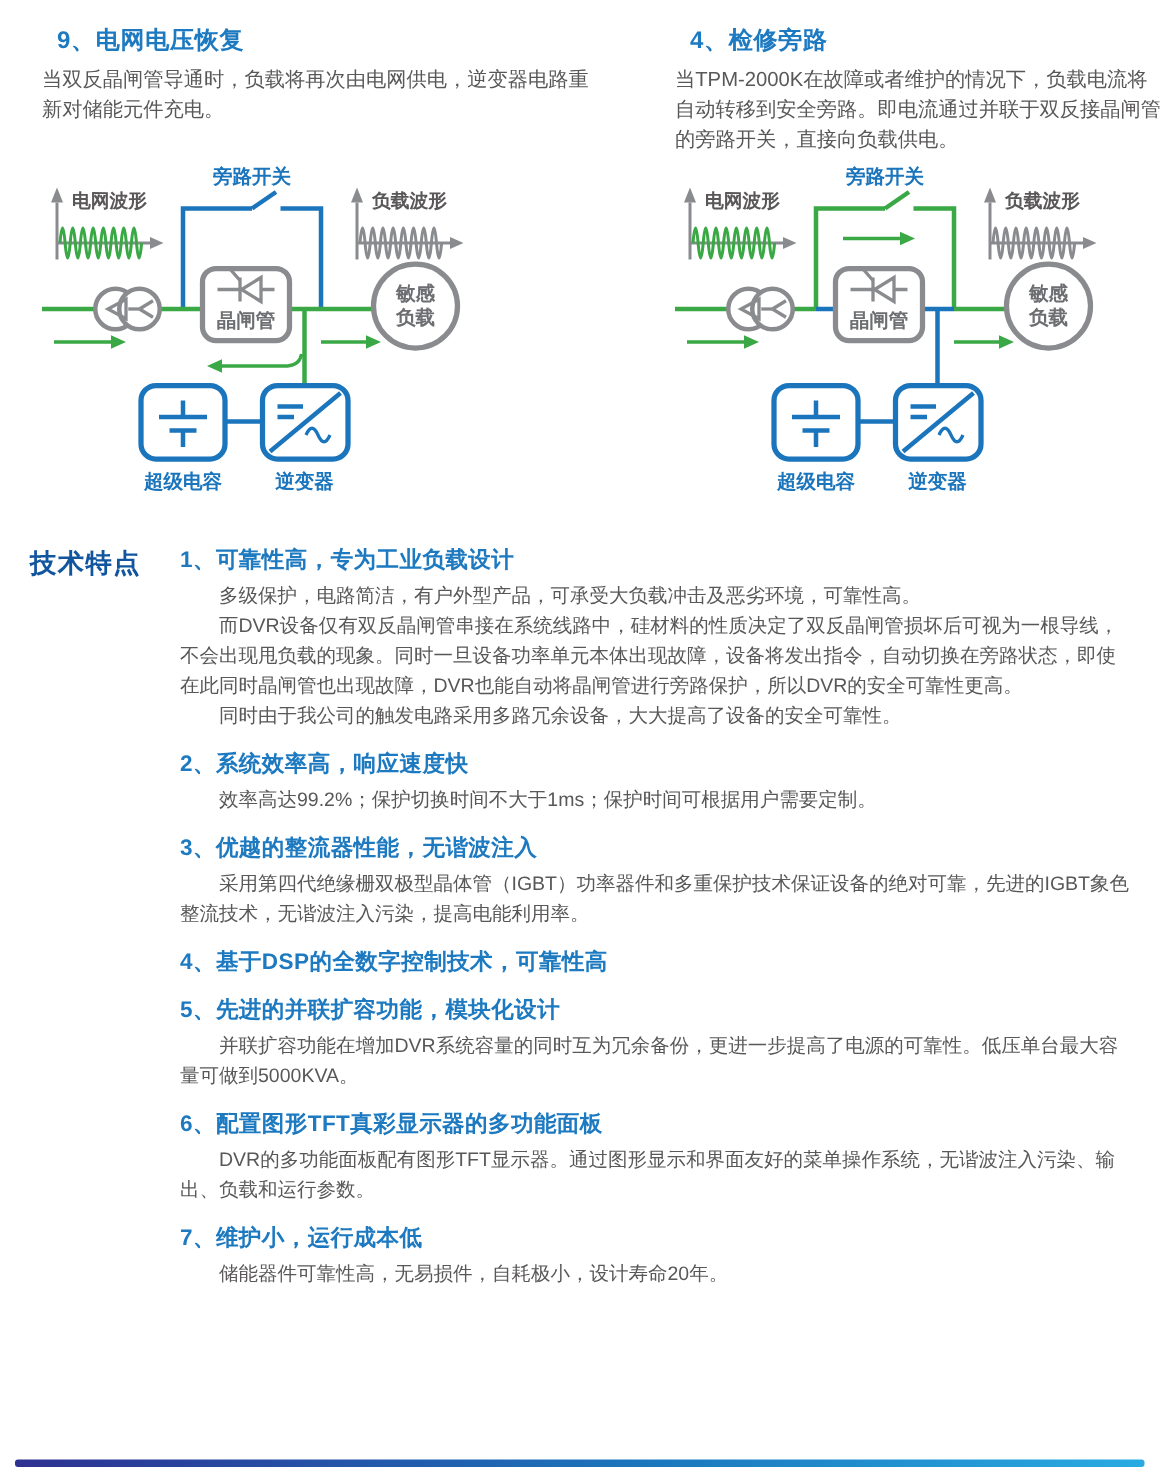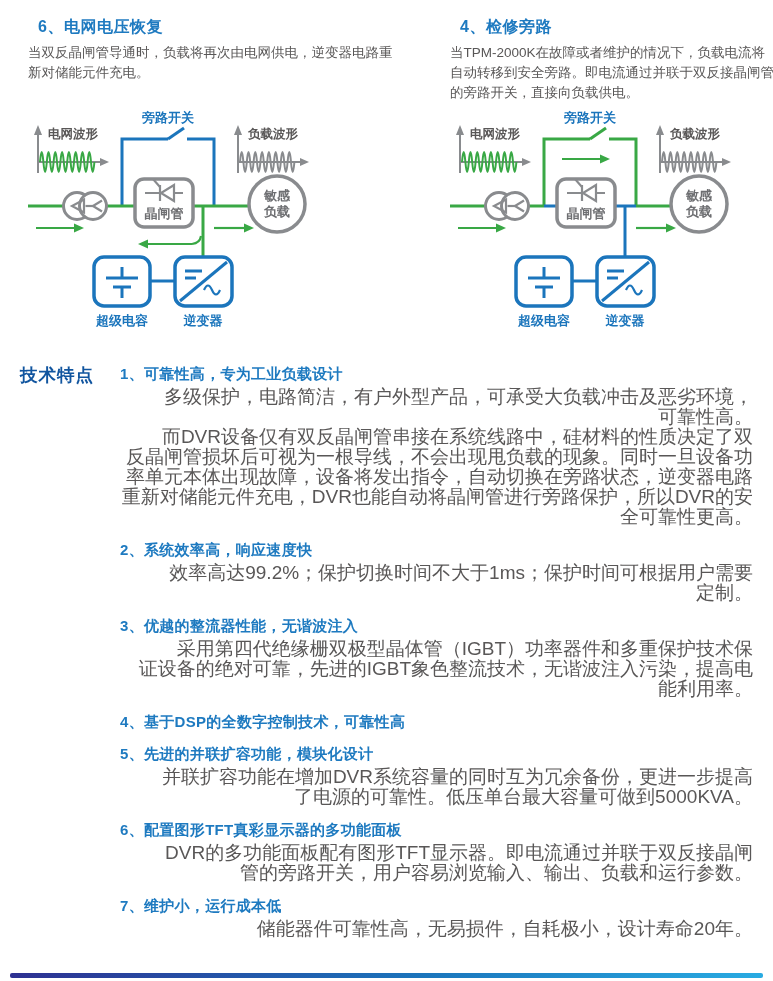--- a/index.html
+++ b/index.html
@@ -53,39 +53,38 @@
   .features{position:relative;padding:8px 20px 0 120px;}
   .features-title{
     position:absolute;left:20px;top:20px;
     font-size:17.5px;font-weight:bold;color:var(--dark-blue);letter-spacing:1px;
   }
   .feat h4{
     font-size:15px;line-height:19px;font-weight:bold;color:var(--heading-blue);
     margin:13px 0 4px;letter-spacing:0.3px;
   }
   .feat p{
-    font-size:19px;line-height:20px;color:var(--text-gray);
+    font-size:13px;line-height:20px;color:var(--text-gray);
     text-indent:2em;
-    text-align:right;
   }
   .footer-rule{
     position:absolute;left:10px;right:10px;bottom:3px;height:5px;
     background:linear-gradient(90deg,var(--footer-left) 0%,var(--footer-mid) 55%,var(--footer-right) 100%);
     border-radius:2px;
   }
 </style>
 </head>
 <body>
 
 <div class="page">
 
   <div class="top">
 
     <section class="col1">
-      <h3 class="sec-title">6、电网电压恢复</h3>
+      <h3 class="sec-title">9、电网电压恢复</h3>
       <p class="sec-body">当双反晶闸管导通时，负载将再次由电网供电，逆变器电路重新对储能元件充电。</p>
 
       <svg class="diagram" width="372" height="232" viewBox="0 0 372 232">
 
         <g>
           <polyline class="ln s-blue w3" points="94,95 94,28 140,28"></polyline>
           <line class="ln s-blue w3" x1="140" y1="28" x2="156" y2="17"></line>
           <polyline class="ln s-blue w3" points="159,28 186,28 186,95"></polyline>
           <text class="t-blue" x="140" y="11">旁路开关</text>
         </g>
@@ -268,21 +267,22 @@
       </svg>
     </section>
   </div>
 
   <div class="features">
     <h2 class="features-title">技术特点</h2>
 
     <div class="feat">
       <h4>1、可靠性高，专为工业负载设计</h4>
       <p>多级保护，电路简洁，有户外型产品，可承受大负载冲击及恶劣环境，可靠性高。</p>
-      <p>而DVR设备仅有双反晶闸管串接在系统线路中，硅材料的性质决定了双反晶闸管损坏后可视为一根导线，不会出现甩负载的现象。同时一旦设备功率单元本体出现故障，设备将发出指令，自动切换在旁路状态，逆变器电路重新对储能元件充电，DVR也能自动将晶闸管进行旁路保护，所以DVR的安全可靠性更高。</p>
+      <p>而DVR设备仅有双反晶闸管串接在系统线路中，硅材料的性质决定了双反晶闸管损坏后可视为一根导线，不会出现甩负载的现象。同时一旦设备功率单元本体出现故障，设备将发出指令，自动切换在旁路状态，即使在此同时晶闸管也出现故障，DVR也能自动将晶闸管进行旁路保护，所以DVR的安全可靠性更高。</p>
+      <p>同时由于我公司的触发电路采用多路冗余设备，大大提高了设备的安全可靠性。</p>
     </div>
 
     <div class="feat">
       <h4>2、系统效率高，响应速度快</h4>
       <p>效率高达99.2%；保护切换时间不大于1ms；保护时间可根据用户需要定制。</p>
     </div>
 
     <div class="feat">
       <h4>3、优越的整流器性能，无谐波注入</h4>
       <p>采用第四代绝缘栅双极型晶体管（IGBT）功率器件和多重保护技术保证设备的绝对可靠，先进的IGBT象色整流技术，无谐波注入污染，提高电能利用率。</p>
@@ -292,21 +292,21 @@
       <h4>4、基于DSP的全数字控制技术，可靠性高</h4>
     </div>
 
     <div class="feat">
       <h4>5、先进的并联扩容功能，模块化设计</h4>
       <p>并联扩容功能在增加DVR系统容量的同时互为冗余备份，更进一步提高了电源的可靠性。低压单台最大容量可做到5000KVA。</p>
     </div>
 
     <div class="feat">
       <h4>6、配置图形TFT真彩显示器的多功能面板</h4>
-      <p>DVR的多功能面板配有图形TFT显示器。即电流通过并联于双反接晶闸管的旁路开关，用户容易浏览输入、输出、负载和运行参数。</p>
+      <p>DVR的多功能面板配有图形TFT显示器。通过图形显示和界面友好的菜单操作系统，无谐波注入污染、输出、负载和运行参数。</p>
     </div>
 
     <div class="feat">
       <h4>7、维护小，运行成本低</h4>
       <p>储能器件可靠性高，无易损件，自耗极小，设计寿命20年。</p>
     </div>
 
   </div>
 
   <div class="footer-rule"></div>

